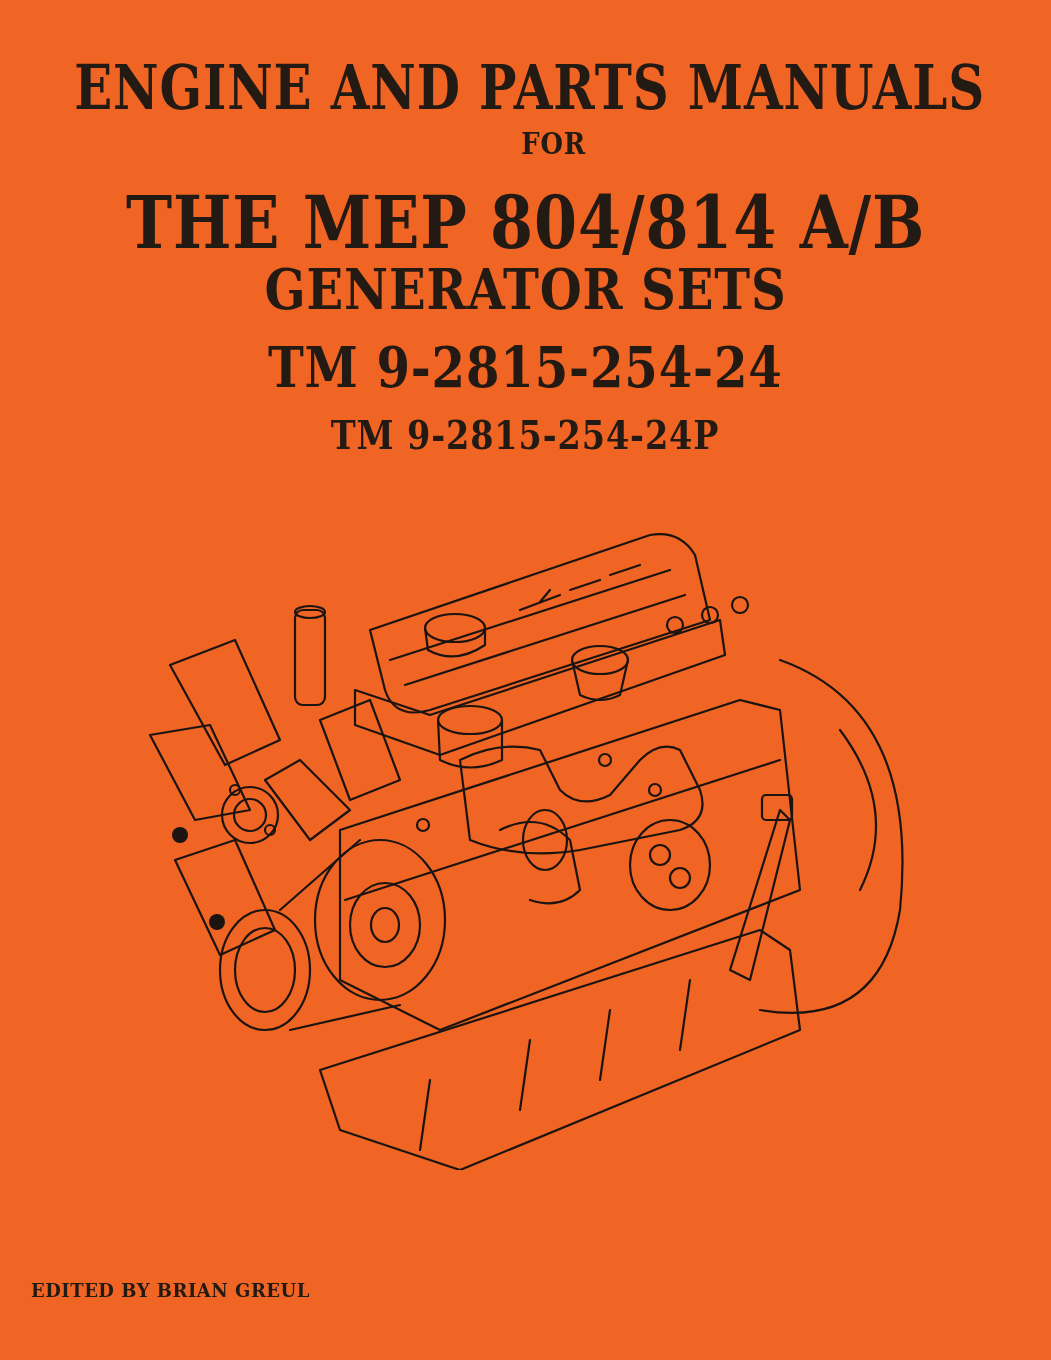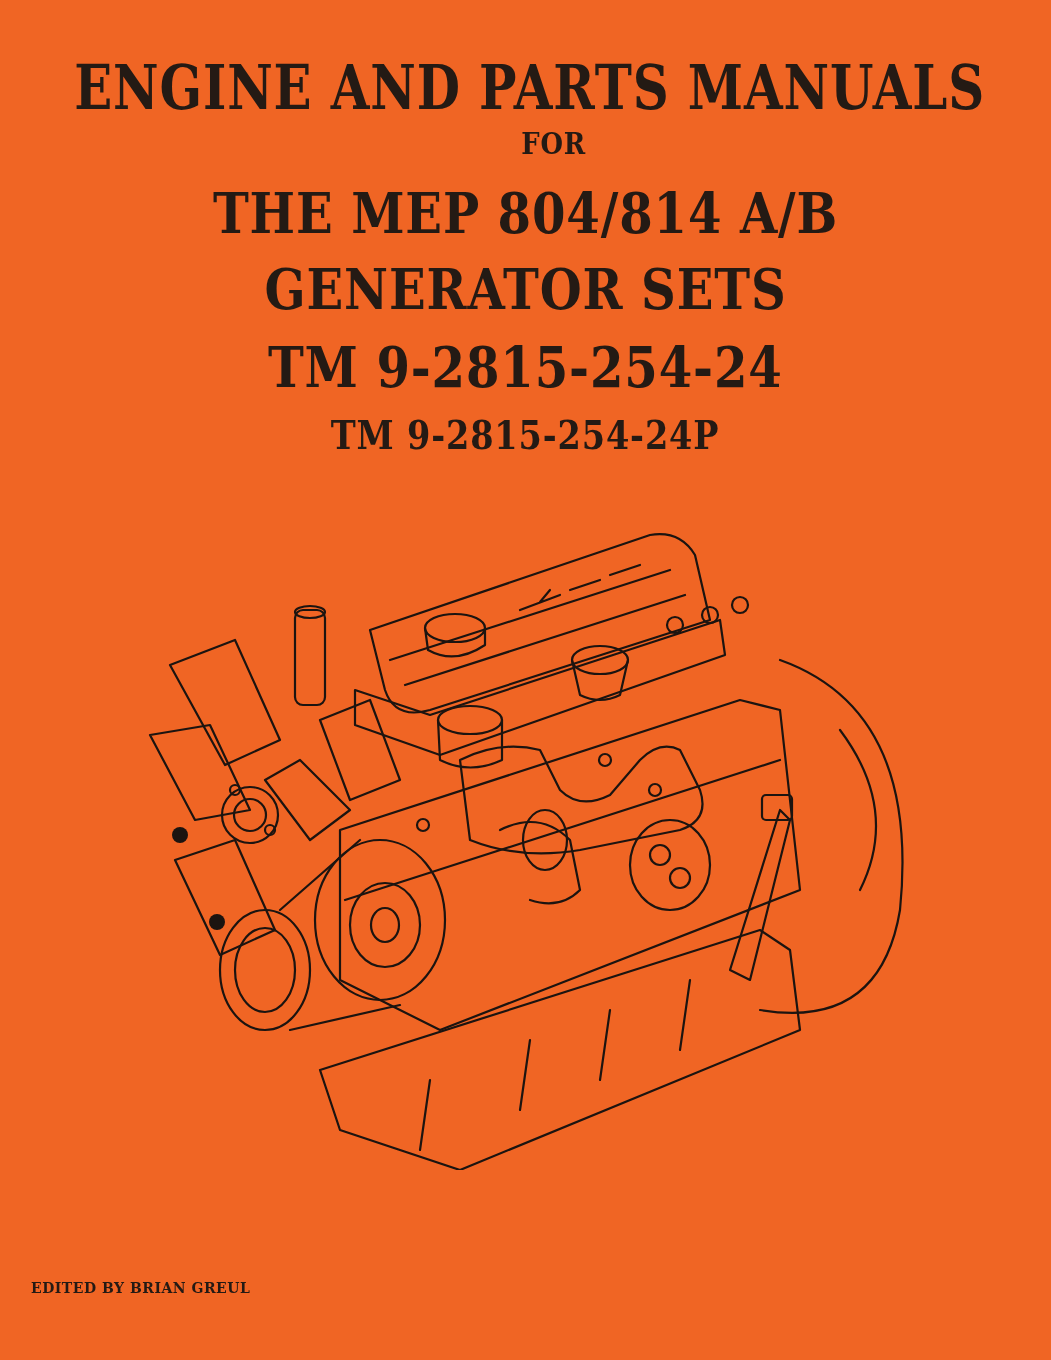--- a/index.html
+++ b/index.html
@@ -11,28 +11,28 @@
     color: #241a14;
   }
   .title-line {
     position: absolute; left: 0; width: 1051px; text-align: center;
     font-weight: bold; text-transform: uppercase; white-space: nowrap;
     letter-spacing: 1px;
     transform-origin: center top;
   }
   #t1 { top: 52px; font-size: 58px; transform: scaleY(1.05); }
   #t2 { top: 126px; font-size: 30px; left: 0; margin-left: 28px; }
-  #t3 { top: 180px; font-size: 56px; }
+  #t3 { top: 180px; font-size: 72px; }
   #t4 { top: 256px; font-size: 56px; }
   #t5 { top: 334px; font-size: 56px; }
   #t6 { top: 412px; font-size: 39px; }
   .title-line span { display: inline-block; transform: scaleX(0.86); }
   #editor {
     position: absolute; left: 31px; top: 1280px;
-    font-size: 14px; font-weight: bold; letter-spacing: 0.5px;
+    font-size: 18px; font-weight: bold; letter-spacing: 0.5px;
     text-transform: uppercase; white-space: nowrap;
   }
   #engine { position: absolute; left: 140px; top: 510px; width: 780px; height: 660px; }
   #engine path, #engine ellipse, #engine circle, #engine rect, #engine polyline {
     fill: none; stroke: #1c1410; stroke-width: 2.2; stroke-linejoin: round; stroke-linecap: round;
   }
   #engine .dot { fill: #1c1410; stroke: none; }
 </style>
 </head>
 <body>

